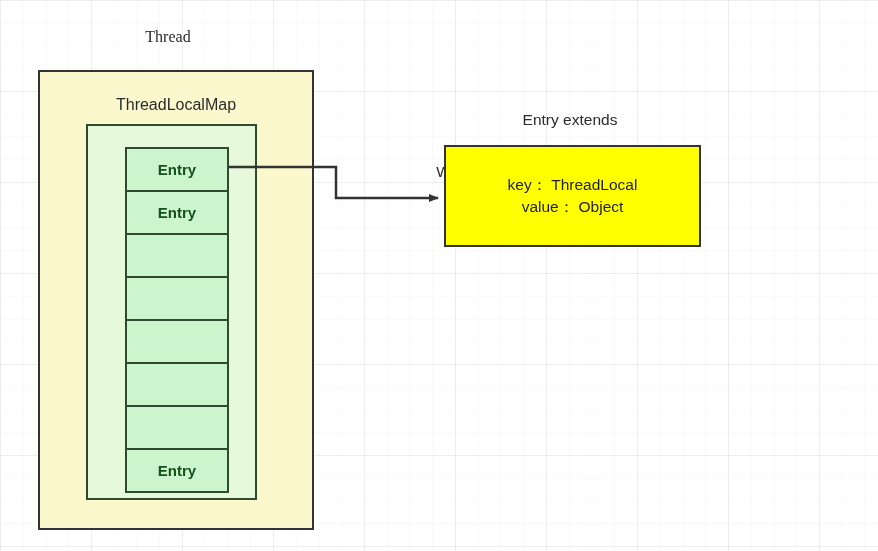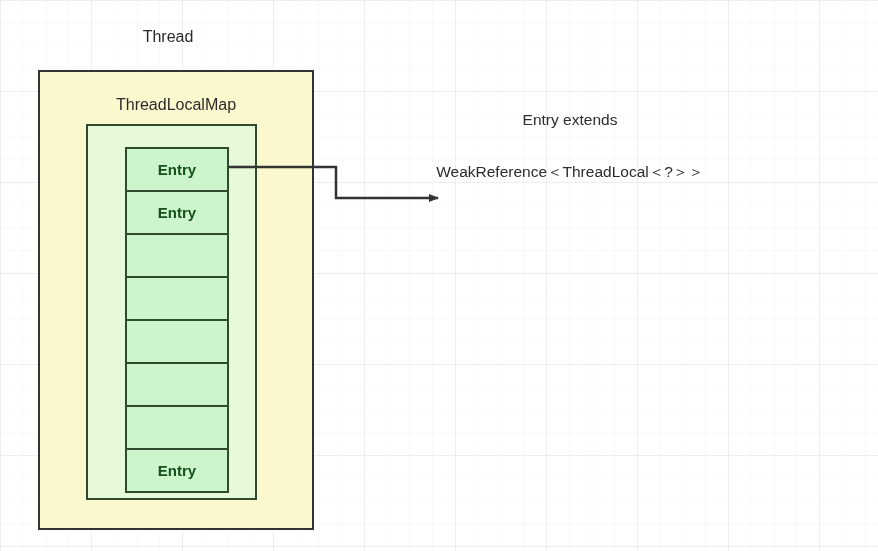--- a/index.html
+++ b/index.html
@@ -95,21 +95,21 @@
     display: flex;
     flex-direction: column;
     align-items: center;
     justify-content: center;
     color: #1e1e1e;
     font-size: 15.5px;
     line-height: 1.45;
   }
   #entry-detail-box .row { white-space: pre; }
 
-  #thread-label { left: 98px; top: 28px; width: 140px; font-size: 16px; }
+  #thread-label { left: 98px; top: 28px; width: 140px; font-size: 16px; font-family: Liberation Serif, serif; }
   #map-label    { left: 96px; top: 88px; width: 160px; font-size: 16px; margin-top: 8px; }
   #entry-heading{ left: 390px; top: 76px; width: 360px; font-size: 15.5px; }
   #entry-heading .line { display: block; }
 
   #connector { position: absolute; left: 0; top: 0; width: 878px; height: 551px; pointer-events: none; }
 </style>
 </head>
 <body>
 
 <div id="canvas">
@@ -156,14 +156,18 @@
       </marker>
     </defs>
     <polyline points="229,167 336,167 336,198 438,198" fill="none" stroke="#333333" stroke-width="2.5" marker-end="url(#arrowhead)"></polyline>
   </svg>
 
   <div class="lbl" id="entry-heading">
     <span class="line">Entry extends</span>
     <span class="line">WeakReference＜ThreadLocal＜?＞＞</span>
   </div>
 
+  <div id="entry-detail-box">
+    <div class="row">key： ThreadLocal</div>
+    <div class="row">value： Object</div>
+  </div>
 
 </div>
 
 </body></html>

